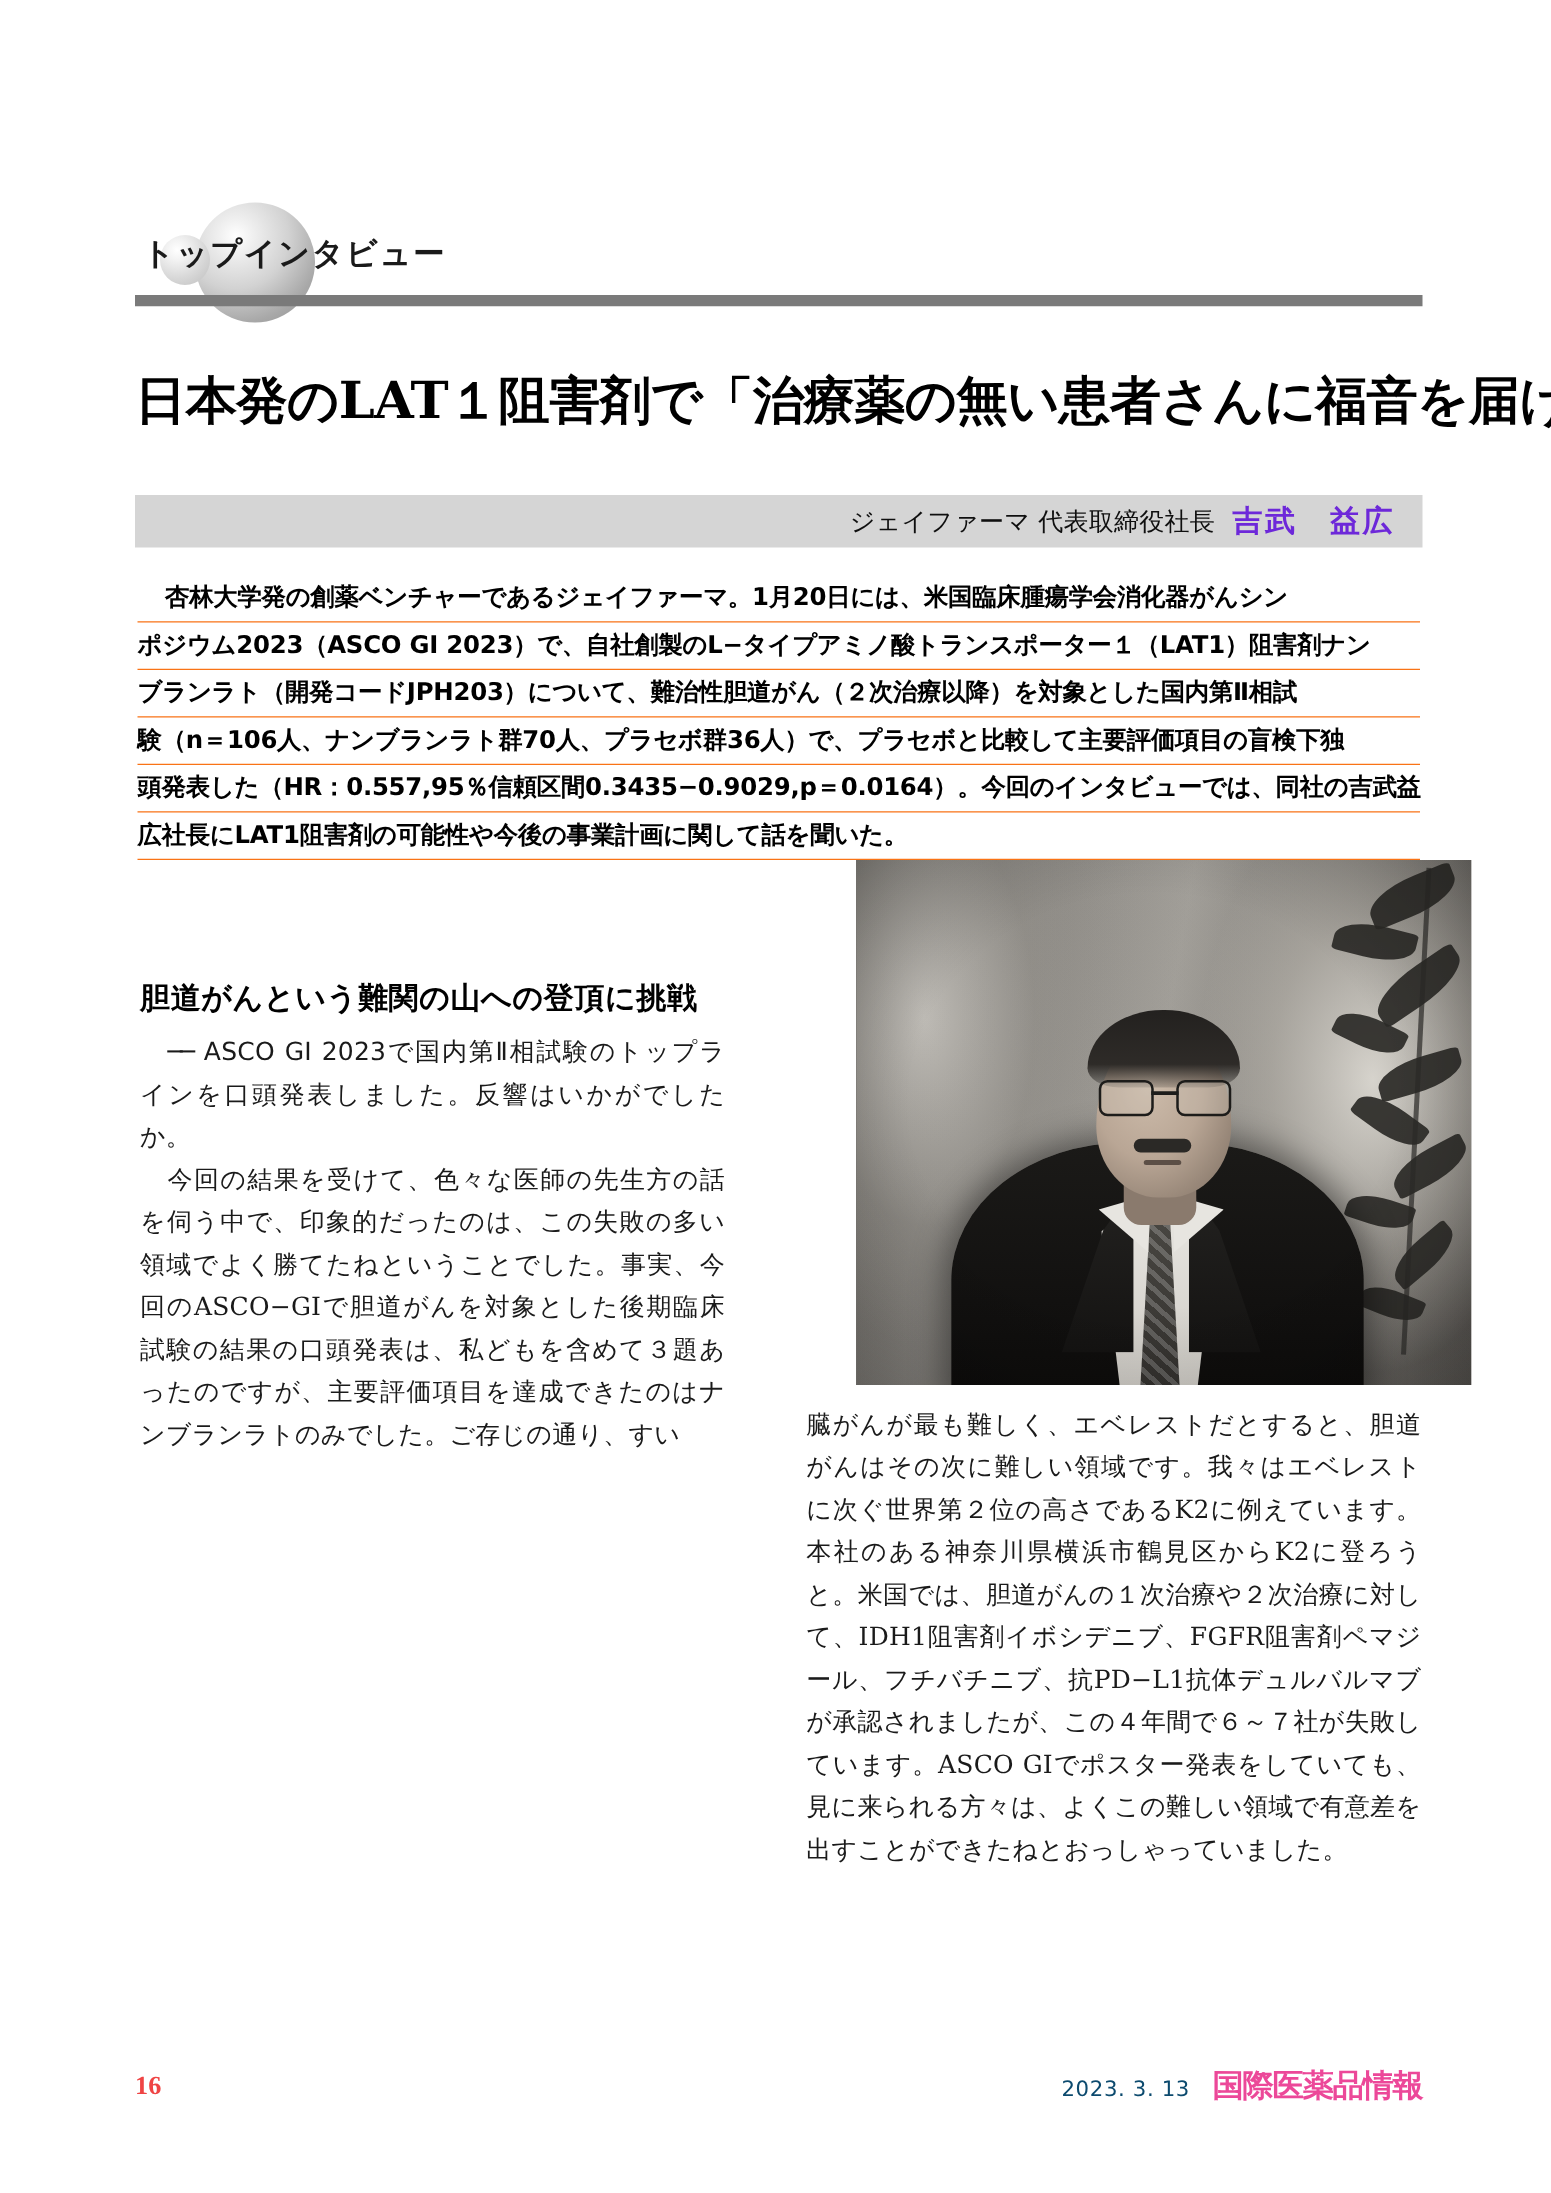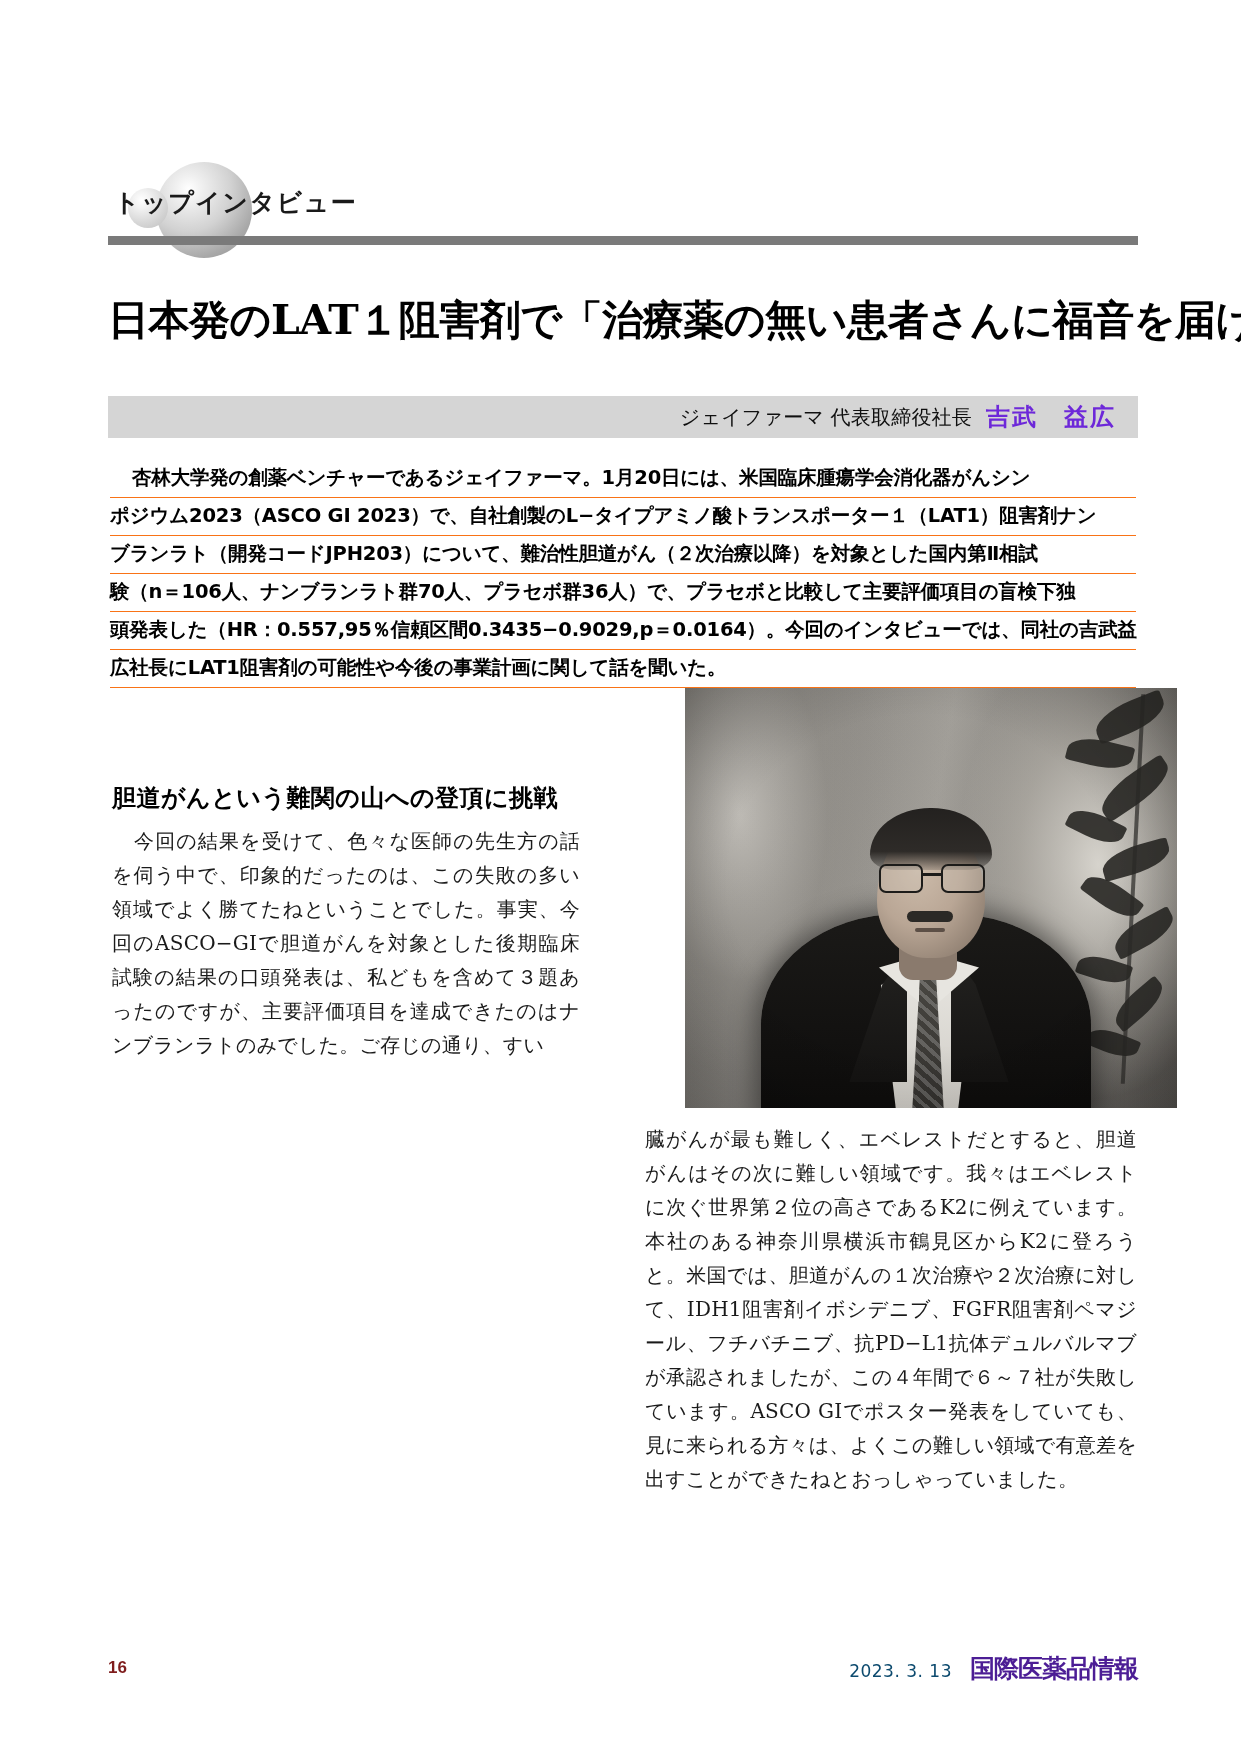--- a/index.html
+++ b/index.html
@@ -376,42 +376,42 @@
     position: absolute;
     left: 108px;
     top: 1648px;
     width: 1030px;
     height: 40px;
     display: flex;
     align-items: center;
     justify-content: space-between;
   }
   .folio {
-    font-family: Liberation Sans, sans-serif;
-    font-weight: bold;
-    font-size: 17px;
-    color: #7f1d1d;
+    font-family: Liberation Serif, serif;
+    font-weight: bold;
+    font-size: 21px;
+    color: #ef4444;
   }
   .footer-right {
     display: flex;
     align-items: baseline;
   }
   .issue-date {
     font-family: "DejaVu Sans", "Liberation Sans", sans-serif;
     font-size: 17px;
     letter-spacing: 0.5px;
     color: #0c4a6e;
     margin-right: 18px;
   }
   .masthead {
     font-family: "DejaVu Sans", "Liberation Sans", sans-serif;
     font-weight: bold;
     font-size: 25px;
     letter-spacing: -1px;
-    color: #4c1d95;
+    color: #ec4899;
   }
 </style>
 </head>
 <body>
 
 <div class="page">
 
   <div class="kicker-zone">
     <div class="sphere sphere-big"></div>
     <div class="sphere sphere-small"></div>
@@ -468,20 +468,21 @@
           <div class="lens right"></div>
         </div>
         <div class="moustache"></div>
         <div class="mouth"></div>
       </div>
       <div class="vignette"></div>
     </div>
   </figure>
 
   <div class="col col-left">
+    <p class="para para-q para-indent"><span class="dash-lead">──</span><span>ASCO GI 2023で国内第Ⅱ相試験のトップラインを口頭発表しました。反響はいかがでしたか。</span></p>
     <p class="para para-indent">今回の結果を受けて、色々な医師の先生方の話を伺う中で、印象的だったのは、この失敗の多い領域でよく勝てたねということでした。事実、今回のASCO−GIで胆道がんを対象とした後期臨床試験の結果の口頭発表は、私どもを含めて３題あったのですが、主要評価項目を達成できたのはナンブランラトのみでした。ご存じの通り、すい</p>
   </div>
 
   <div class="col col-right-lower">
     <p class="para">臓がんが最も難しく、エベレストだとすると、胆道がんはその次に難しい領域です。我々はエベレストに次ぐ世界第２位の高さであるK2に例えています。本社のある神奈川県横浜市鶴見区からK2に登ろうと。米国では、胆道がんの１次治療や２次治療に対して、IDH1阻害剤イボシデニブ、FGFR阻害剤ペマジール、フチバチニブ、抗PD−L1抗体デュルバルマブが承認されましたが、この４年間で６～７社が失敗しています。ASCO GIでポスター発表をしていても、見に来られる方々は、よくこの難しい領域で有意差を出すことができたねとおっしゃっていました。</p>
   </div>
 
   <div class="footer">
     <span class="folio">16</span>
     <span class="footer-right">

